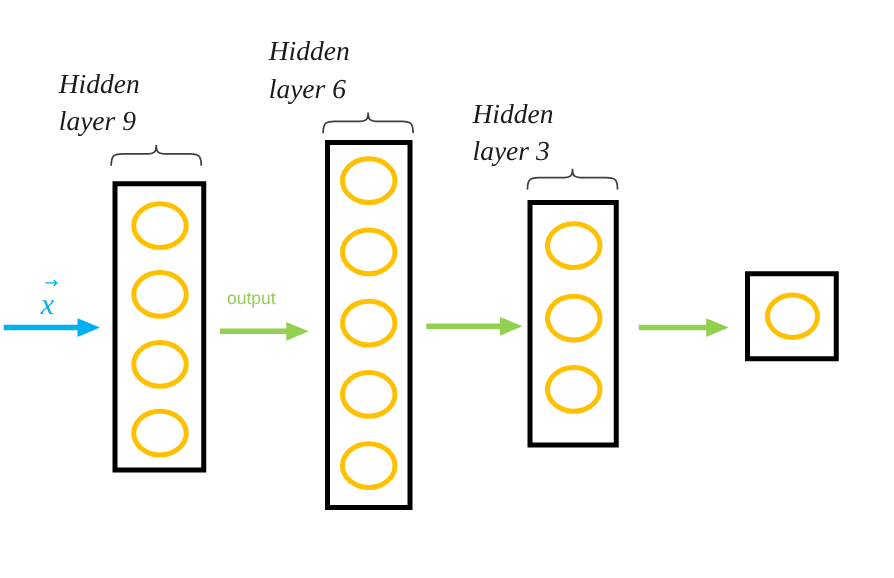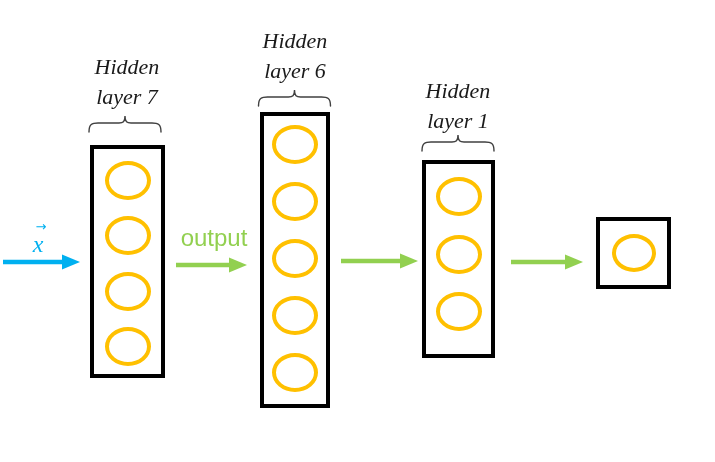--- a/index.html
+++ b/index.html
@@ -15,21 +15,21 @@
     position:relative;
     width:715px;height:462px;
     background:#ffffff;
     overflow:hidden;
     font-family:"Liberation Serif", serif;
   }
   
   .layer-label{
     position:absolute;
     width:160px;
-    text-align:center;
+    text-align:left;
     font-style:italic;
     font-size:22px;
     line-height:30px;
     color:var(--label);
   }
   .lbl1{left:47px;top:52px;}
   .lbl2{left:215px;top:26px;}
   .lbl3{left:378px;top:76px;}
   
   .brace{position:absolute;}
@@ -65,24 +65,24 @@
   .arrow{position:absolute;display:block;}
   .arrow-blue{color:var(--blue);}
   .arrow-green{color:var(--green);}
   .a-in{left:2px;top:253px;}
   .a1{left:175px;top:256px;}
   .a2{left:340px;top:252px;}
   .a3{left:510px;top:253px;}
   
   .output-label{
     position:absolute;
-    left:173px;top:226px;width:82px;
+    left:160px;top:226px;width:82px;
     text-align:center;
     font-family:"Liberation Sans", sans-serif;
-    font-size:24px;line-height:24px;
+    font-size:14px;line-height:24px;
     color:var(--green);
   }
   .xvec{
     position:absolute;
     left:24px;top:222px;width:28px;
     text-align:center;
     color:var(--blue);
   }
   .xvec-arrow{
     display:block;
@@ -106,21 +106,21 @@
     <span class="xvec-arrow">→</span>
     <span class="xvec-x">x</span>
   </div>
   <svg class="arrow arrow-blue a-in" width="78" height="18" viewBox="0 0 78 18">
     <line x1="1" y1="9" x2="61" y2="9" stroke="currentColor" stroke-width="4.5"></line>
     <polygon points="60,1.5 78,9 60,16.5" fill="currentColor"></polygon>
   </svg>
 
   <div class="layer-label lbl1">
     <div>Hidden</div>
-    <div>layer 7</div>
+    <div>layer 9</div>
   </div>
   <svg class="brace br1" width="76" height="20" viewBox="0 0 76 20">
     <path d="M2,19 C2,11 5,10 11,10 L32,10 C36,10 38,9 38,3 C38,9 40,10 44,10 L65,10 C71,10 74,11 74,19"></path>
   </svg>
   <div class="layer-box box1">
       <span class="neuron"></span>
       <span class="neuron"></span>
       <span class="neuron"></span>
       <span class="neuron"></span>
     </div>
@@ -146,21 +146,21 @@
       <span class="neuron"></span>
     </div>
 
   <svg class="arrow arrow-green a2" width="78" height="18" viewBox="0 0 78 18">
     <line x1="1" y1="9" x2="61" y2="9" stroke="currentColor" stroke-width="4.5"></line>
     <polygon points="60,1.5 78,9 60,16.5" fill="currentColor"></polygon>
   </svg>
 
   <div class="layer-label lbl3">
     <div>Hidden</div>
-    <div>layer 1</div>
+    <div>layer 3</div>
   </div>
   <svg class="brace br3" width="76" height="20" viewBox="0 0 76 20">
     <path d="M2,19 C2,11 5,10 11,10 L32,10 C36,10 38,9 38,3 C38,9 40,10 44,10 L65,10 C71,10 74,11 74,19"></path>
   </svg>
   <div class="layer-box box3">
       <span class="neuron"></span>
       <span class="neuron"></span>
       <span class="neuron"></span>
     </div>
 

